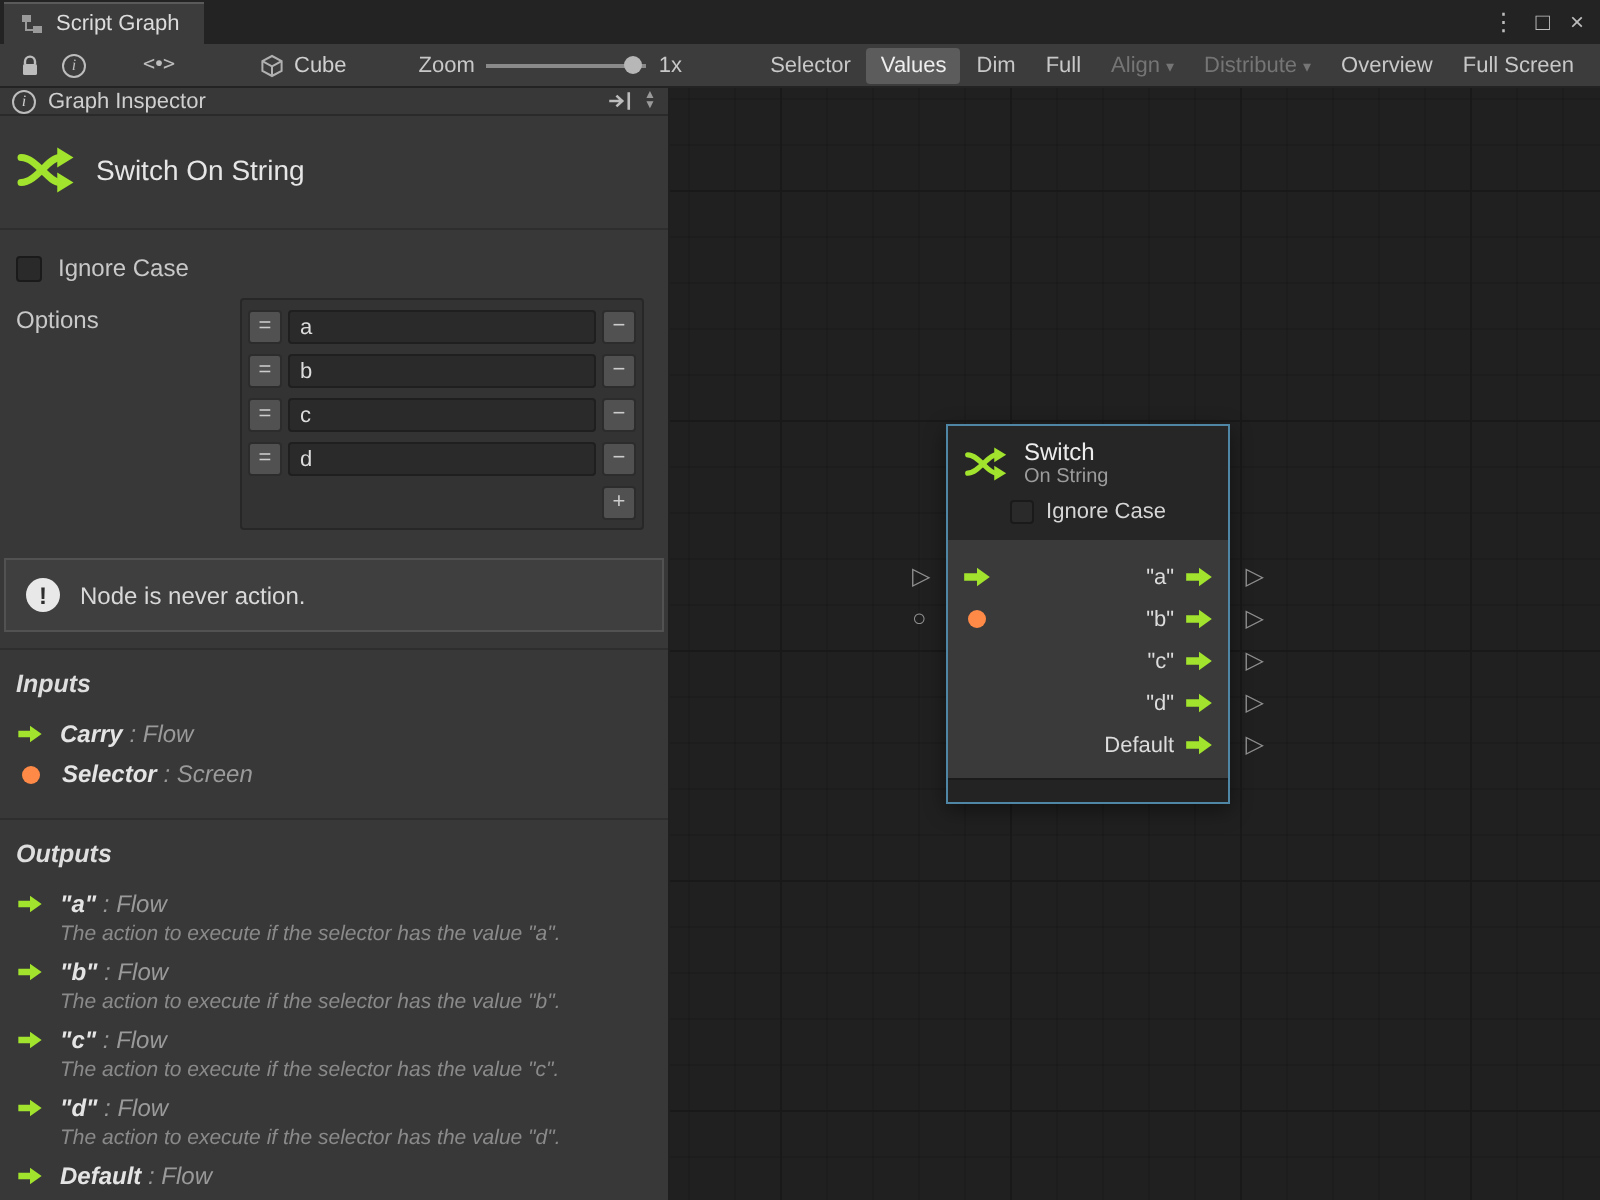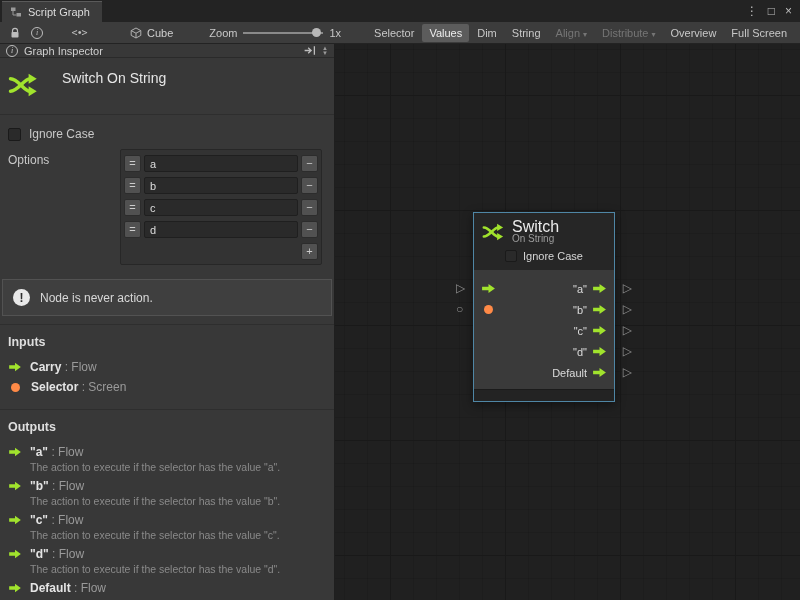--- a/index.html
+++ b/index.html
@@ -52,21 +52,21 @@
 
   
   .inspector { width:335px; background:#383838; border-right:1px solid #1f1f1f; display:flex; flex-direction:column; font-size:12px; }
   .insp-header {
     height:19px; display:flex; align-items:center; gap:6px; padding:0 4px 0 6px;
     background:#383838; border-bottom:1px solid #2a2a2a; color:#cfcfcf; font-size:11px;
   }
   .insp-header .spacer { flex:1; }
   .dock-icon { width:13px; height:13px; color:#bdbdbd; }
   .scroll-arrows { display:flex; flex-direction:column; line-height:5px; font-size:6px; color:#9a9a9a; padding-right:2px; }
-  .insp-title { display:flex; gap:24px; padding:12px 10px 14px 8px; border-bottom:1px solid #2e2e2e; }
+  .insp-title { display:flex; align-items:center; gap:10px; padding:12px 10px 14px 8px; border-bottom:1px solid #2e2e2e; }
   .switch-icon { width:30px; height:30px; color:#a1e32d; }
   .insp-title .t { font-size:14px; color:#e6e6e6; }
 
   .insp-body { flex:1; display:flex; flex-direction:column; }
   .row-ignore { display:flex; align-items:center; gap:8px; padding:12px 8px 4px 8px; }
   .checkbox { width:13px; height:13px; background:#2a2a2a; border:1px solid #1a1a1a; border-radius:2px; flex:0 0 auto; }
 
   .row-options { display:flex; align-items:flex-start; padding:4px 12px 6px 8px; }
   .opt-label { width:120px; padding-top:4px; color:#c8c8c8; }
   .opt-list { flex:1; background:#333333; border:1px solid #272727; border-radius:2px; padding:3px; }
@@ -83,21 +83,21 @@
 
   .warnbox {
     margin:8px 2px 0 2px; background:#3f3f3f; border:1px solid #525252;
     display:flex; align-items:center; gap:10px; padding:9px 10px; color:#d8d8d8;
   }
   .warn-icon {
     width:17px; height:17px; border-radius:50%; background:#e8e8e8; color:#2d2d2d;
     font-weight:bold; font-size:12px; display:flex; align-items:center; justify-content:center; flex:0 0 auto;
   }
 
-  .section { border-top:1px solid #2e2e2e; margin-top:8px; padding:6px 0 4px; }
+  .section { border-top:1px solid #2e2e2e; margin-top:8px; padding:6px 0 4px;font-style:italic; }
   .section-header { padding:4px 8px 8px; color:#dedede; font-weight:bold; font-size:12.5px; }
   .port-item { display:flex; align-items:flex-start; gap:8px; padding:3px 8px; }
   .port-item .arrow { margin-top:2px; }
   .pname { font-weight:bold; color:#e4e4e4; }
   .ptype { color:#9a9a9a; }
   .pdesc { color:#8a8a8a; font-size:10.5px; margin-top:2px; }
   .dot-string { width:9px; height:9px; border-radius:50%; background:#ff8a47; margin:3px 3px 0 3px; flex:0 0 auto; }
 
   .arrow { width:15px; height:11px; color:#a1e32d; flex:0 0 auto; }
   .arrow.small { width:14px; height:10px; }
@@ -116,21 +116,21 @@
   }
 
   
   .node {
     position:absolute; left:138px; top:168px; width:142px;
     background:#3a3a3a; border:1px solid #4f86a5;
     box-shadow:0 3px 10px rgba(0,0,0,0.45);
   }
   .node-header { background:#262626; padding:7px 8px 2px; display:flex; align-items:center; gap:8px; }
   .node-header .switch-icon { width:22px; height:22px; }
-  .node-title { font-size:16px; color:#ececec; line-height:13px; }
+  .node-title { font-size:12px; color:#ececec; line-height:13px; }
   .node-sub { font-size:10px; color:#9c9c9c; line-height:11px; }
   .node-check { background:#262626; display:flex; align-items:center; justify-content:center; gap:6px; padding:4px 6px 8px; color:#d6d6d6; font-size:11px; }
   .node-check .checkbox { width:12px; height:12px; }
   .ports { padding:8px 0 6px; }
   .port-row { position:relative; height:21px; display:flex; align-items:center; padding:0 7px; }
   .port-row .right { margin-left:auto; display:flex; align-items:center; gap:5px; color:#dcdcdc; font-size:11px; }
   .ext { position:absolute; color:#8f8f8f; font-size:12px; line-height:1; top:4px; }
   .ext-left { left:-18px; }
   .ext-right { right:-18px; }
   .node-footer { height:12px; background:#232323; border-top:1px solid #1b1b1b; }
@@ -210,21 +210,21 @@
         <span class="zoom-track"></span>
         <span class="zoom-thumb"></span>
       </span>
       <span>1x</span>
     </span>
 
     <span class="tb-right">
       <span class="tbtn">Selector</span>
       <span class="tbtn active">Values</span>
       <span class="tbtn">Dim</span>
-      <span class="tbtn">String</span>
+      <span class="tbtn">Full</span>
       <span class="tbtn disabled"><span>Align</span><span class="caret">▾</span></span>
       <span class="tbtn disabled"><span>Distribute</span><span class="caret">▾</span></span>
       <span class="tbtn">Overview</span>
       <span class="tbtn">Full Screen</span>
     </span>
   </div>
 
   <div class="main">
 
     <div class="inspector">

